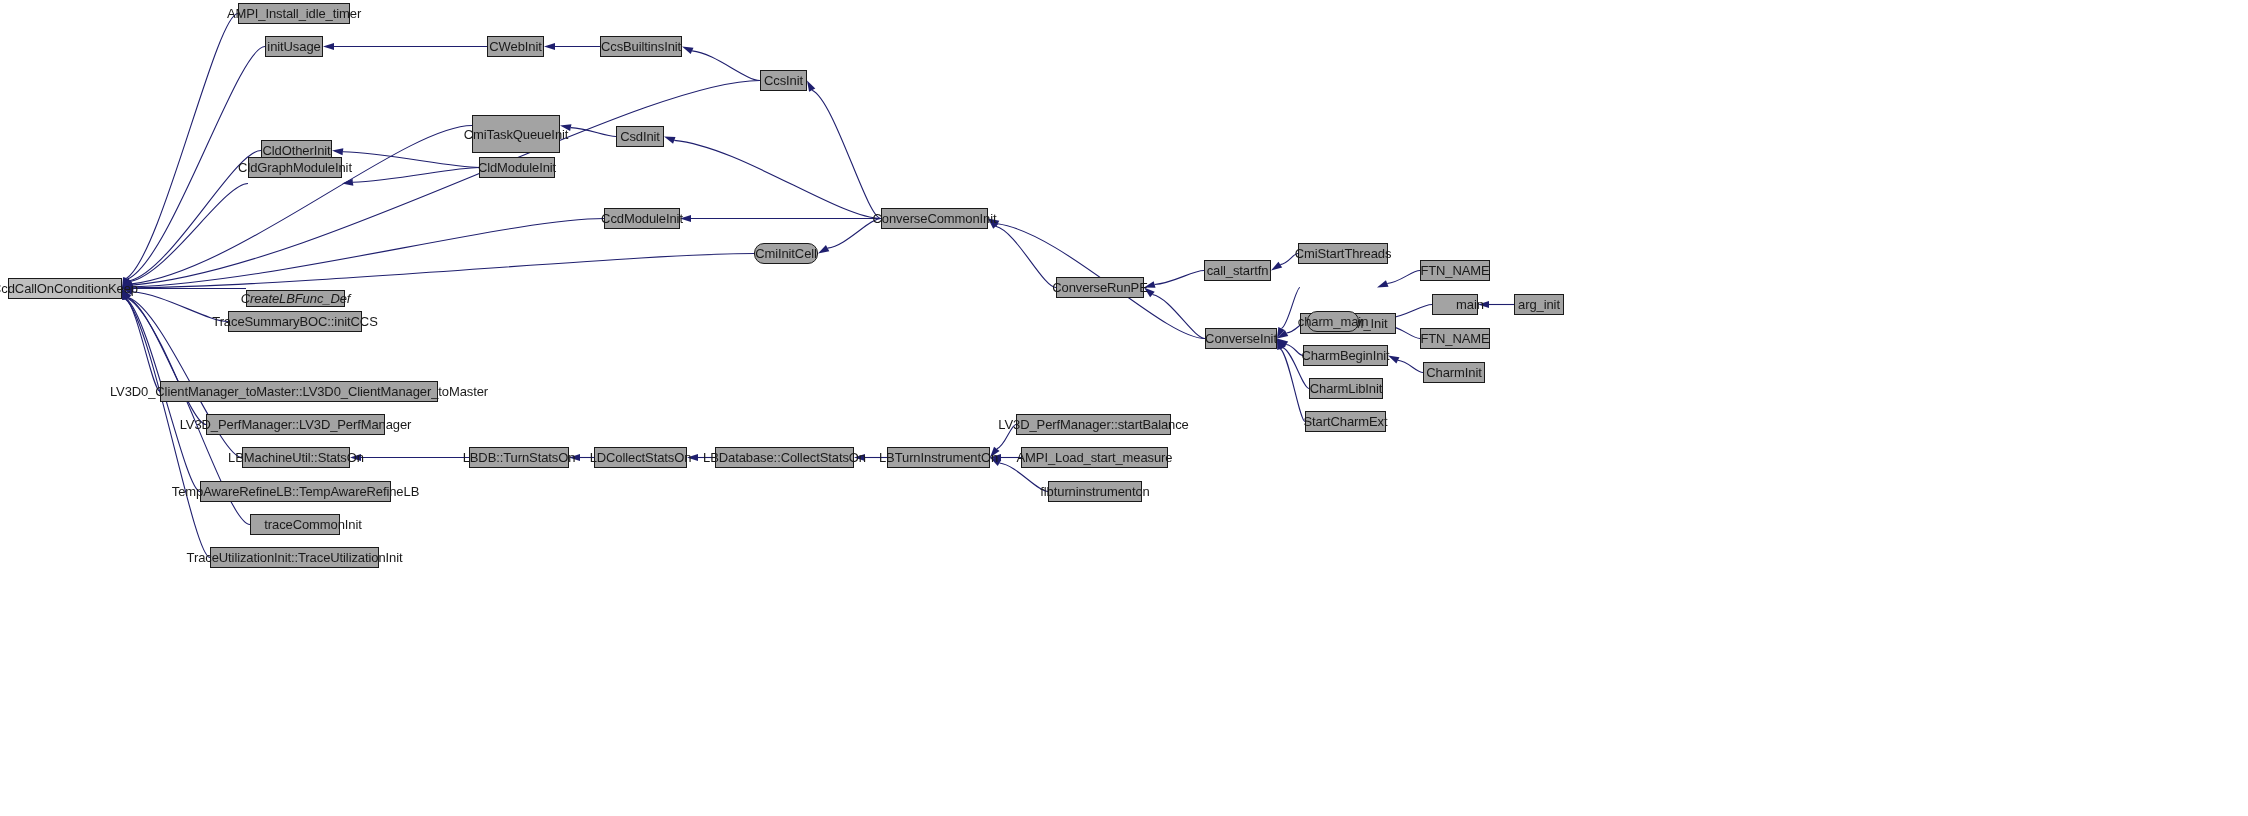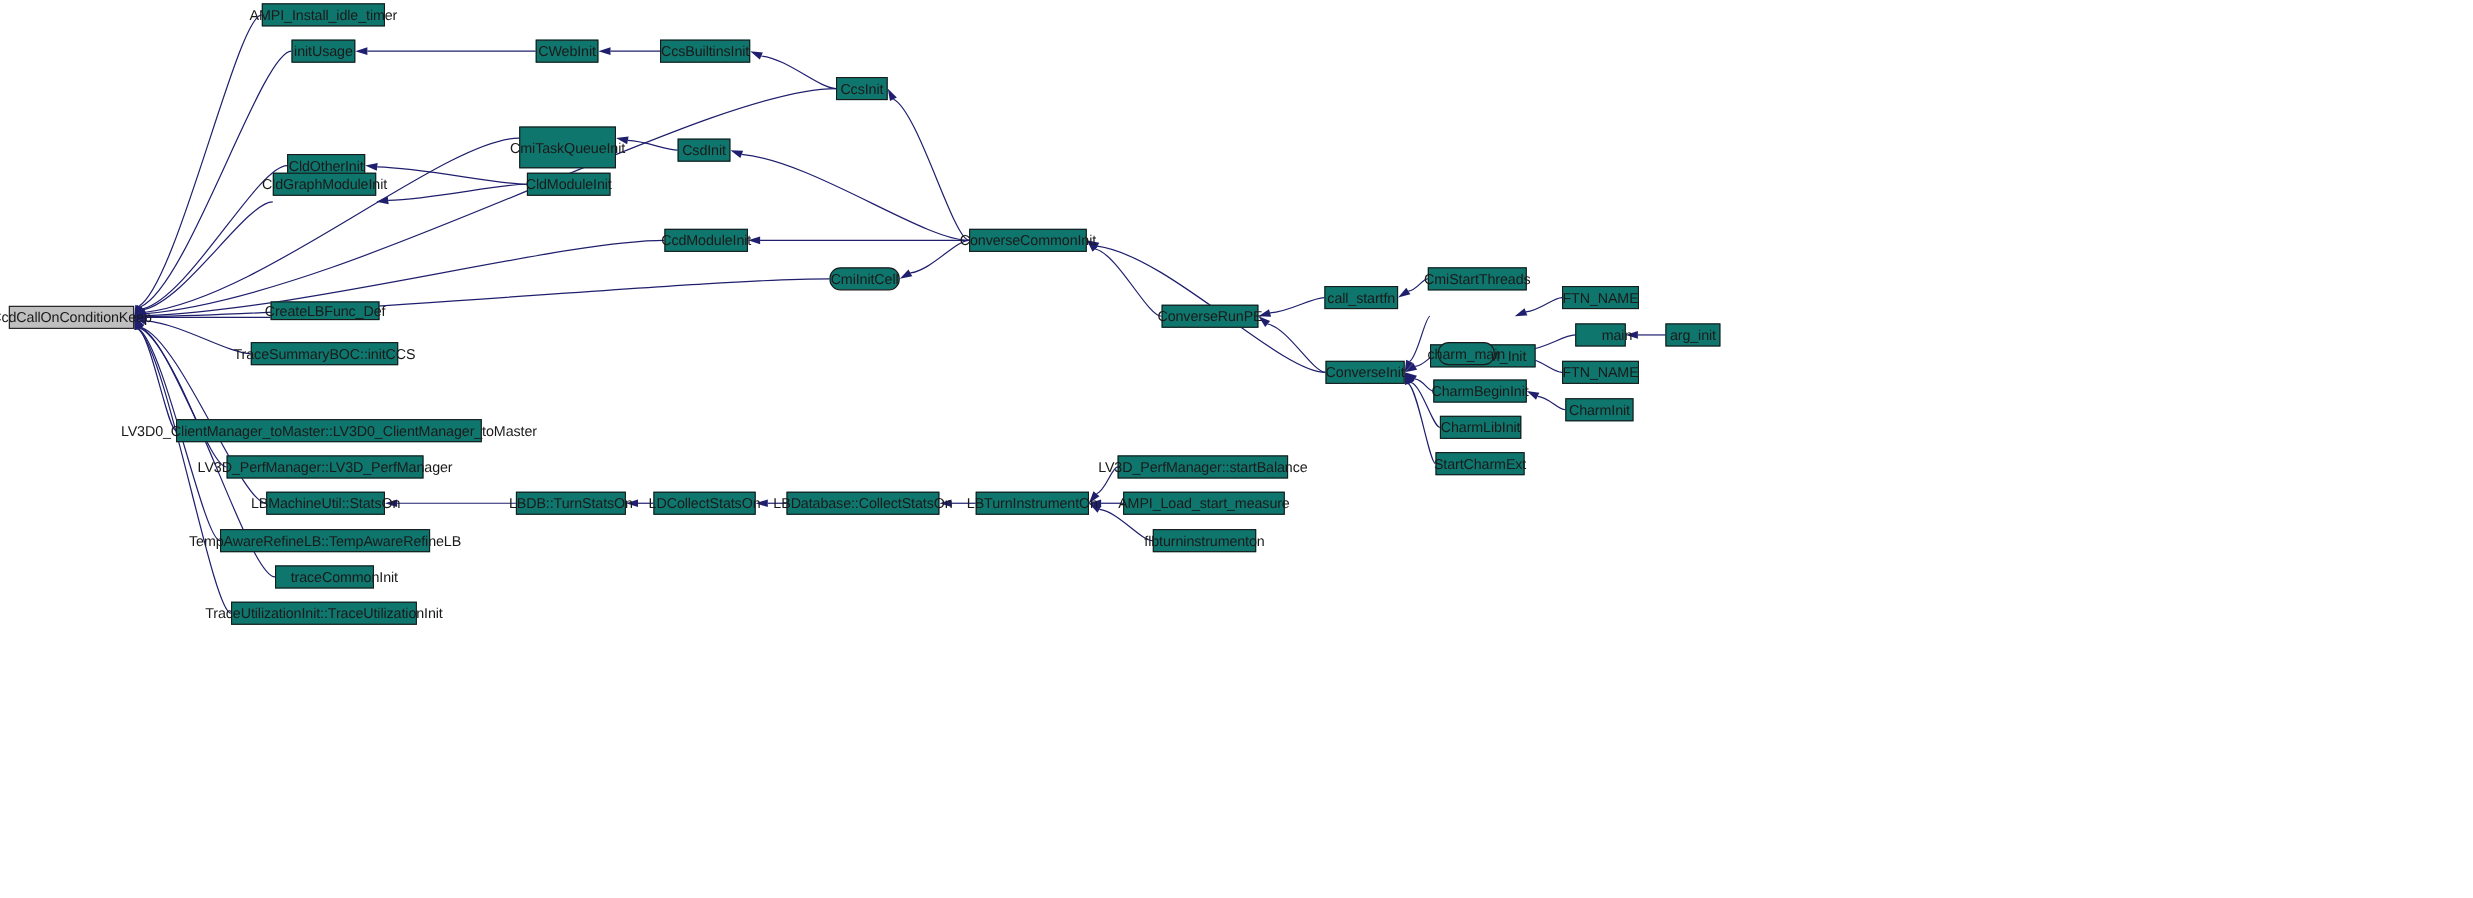--- a/index.html
+++ b/index.html
@@ -20,21 +20,21 @@
     left: 0;
     top: 0;
     width: 2248px;
     height: 816px;
     pointer-events: none;
   }
   .node {
     position: absolute;
     box-sizing: border-box;
     border: 1px solid #1a1a1a;
-    background: #0f766e;
+    background: #a3a3a3;
     color: #1a1a1a;
     font-size: 13px;
     line-height: 1;
     display: flex;
     align-items: center;
     justify-content: center;
     white-space: nowrap;
     padding: 0 6px;
     letter-spacing: -0.1px;
   }
@@ -157,21 +157,21 @@
     <div class="node" style="left: 479px; top: 157px; width: 76px; height: 21px;">CldModuleInit</div>
     <div class="node" style="left: 248px; top: 157px; width: 94px; height: 21px;">CldGraphModuleInit</div>
     <div class="node" style="left: 604px; top: 208px; width: 76px; height: 21px;">CcdModuleInit</div>
     <div class="node" style="left: 881px; top: 208px; width: 107px; height: 21px;">ConverseCommonInit</div>
     <div class="node" style="left: 754px; top: 243px; width: 64px; height: 21px; border-radius: 10px;">CmiInitCell</div>
     <div class="node" style="left: 1298px; top: 243px; width: 90px; height: 21px;">CmiStartThreads</div>
     <div class="node" style="left: 1056px; top: 277px; width: 88px; height: 21px;">ConverseRunPE</div>
     <div class="node" style="left: 1204px; top: 260px; width: 67px; height: 21px;">call_startfn</div>
     <div class="node" style="left: 1300px; top: 277px; width: 96px; height: 21px; margin-top: 36px;">TCHARM_Init</div>
     <div class="node" style="left: 1420px; top: 260px; width: 70px; height: 21px;">FTN_NAME</div>
-    <div class="node" style="left: 246px; top: 274px; width: 99px; height: 17px;">CreateLBFunc_Def</div>
+    <div class="node" style="left: 246px; top: 290px; width: 99px; height: 17px; font-style: italic;">CreateLBFunc_Def</div>
     <div class="node" style="left: 1432px; top: 294px; width: 46px; height: 21px; padding-left: 36px;">main</div>
     <div class="node" style="left: 1514px; top: 294px; width: 50px; height: 21px;">arg_init</div>
     <div class="node" style="left: 1307px; top: 311px; width: 52px; height: 21px; border-radius: 10px;">charm_main</div>
     <div class="node" style="left: 228px; top: 311px; width: 134px; height: 21px;">TraceSummaryBOC::initCCS</div>
     <div class="node" style="left: 1205px; top: 328px; width: 72px; height: 21px;">ConverseInit</div>
     <div class="node" style="left: 1420px; top: 328px; width: 70px; height: 21px;">FTN_NAME</div>
     <div class="node" style="left: 1303px; top: 345px; width: 85px; height: 21px;">CharmBeginInit</div>
     <div class="node" style="left: 1423px; top: 362px; width: 62px; height: 21px;">CharmInit</div>
     <div class="node" style="left: 1309px; top: 378px; width: 74px; height: 21px;">CharmLibInit</div>
     <div class="node" style="left: 160px; top: 381px; width: 278px; height: 21px;">LV3D0_ClientManager_toMaster::LV3D0_ClientManager_toMaster</div>

